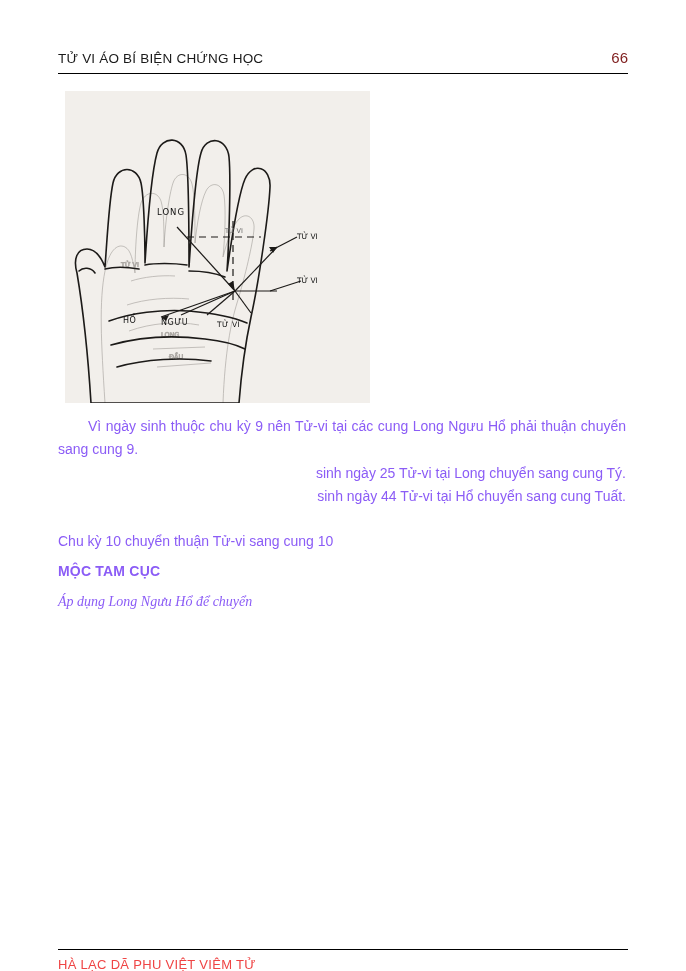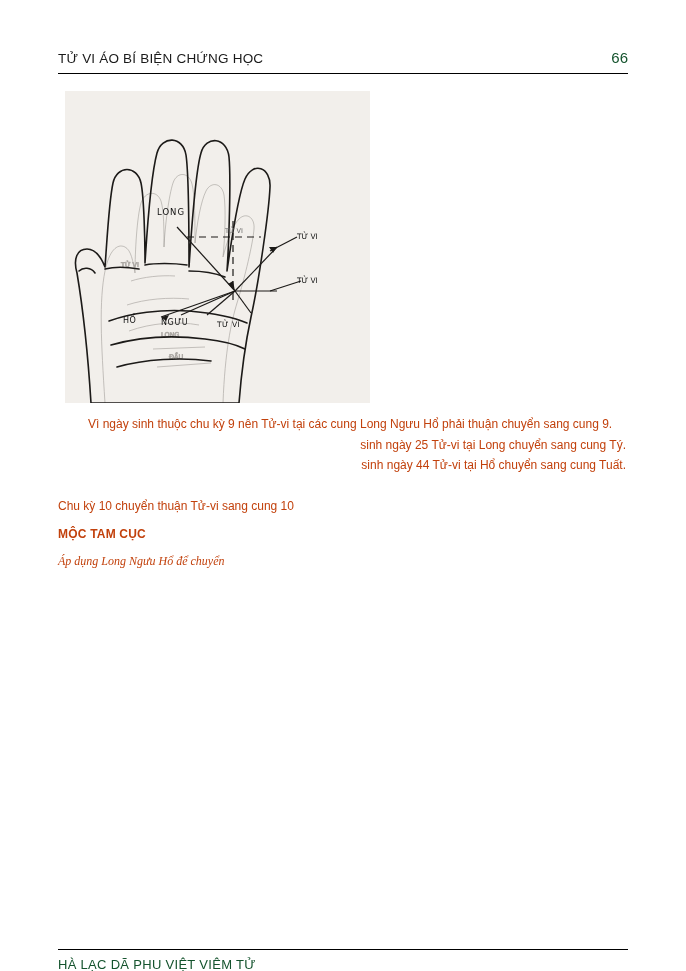--- a/index.html
+++ b/index.html
@@ -33,21 +33,21 @@
     align-items: baseline;
     justify-content: space-between;
   }
   .header-title {
     font-size: 13.5px;
     letter-spacing: 0.2px;
     color: #1a1a1a;
   }
   .header-page {
     font-size: 15px;
-    color: #14532d;
+    color: #7f1d1d;
   }
   .header-rule {
     position: absolute;
     left: 58px;
     top: 44px;
     width: 570px;
     height: 1px;
     background: #000000;
   }
 
@@ -62,23 +62,23 @@
     overflow: hidden;
   }
   .figure svg { display: block; }
 
   
   .body-text {
     position: absolute;
     left: 58px;
     top: 386px;
     width: 568px;
-    font-size: 12px;
+    font-size: 14px;
     line-height: 1.62;
-    color: #c2410c;
+    color: #8b5cf6;
   }
   .para-indent {
     text-indent: 30px;
     text-align: justify;
     margin: 0 0 2px 0;
   }
   .para-sub {
     margin: 0;
     padding-left: 34px;
     text-align: right;
@@ -106,21 +106,21 @@
     width: 570px;
     height: 1px;
     background: #000000;
   }
   .footer-text {
     position: absolute;
     left: 58px;
     top: 928px;
     font-size: 13px;
     letter-spacing: 0.3px;
-    color: #14532d;
+    color: #ef4444;
   }
 </style>
 </head>
 <body>
 
 <div class="page">
 
   <div class="header">
     <div class="header-title">TỬ VI ÁO BÍ BIỆN CHỨNG HỌC</div>
     <div class="header-page">66</div>

